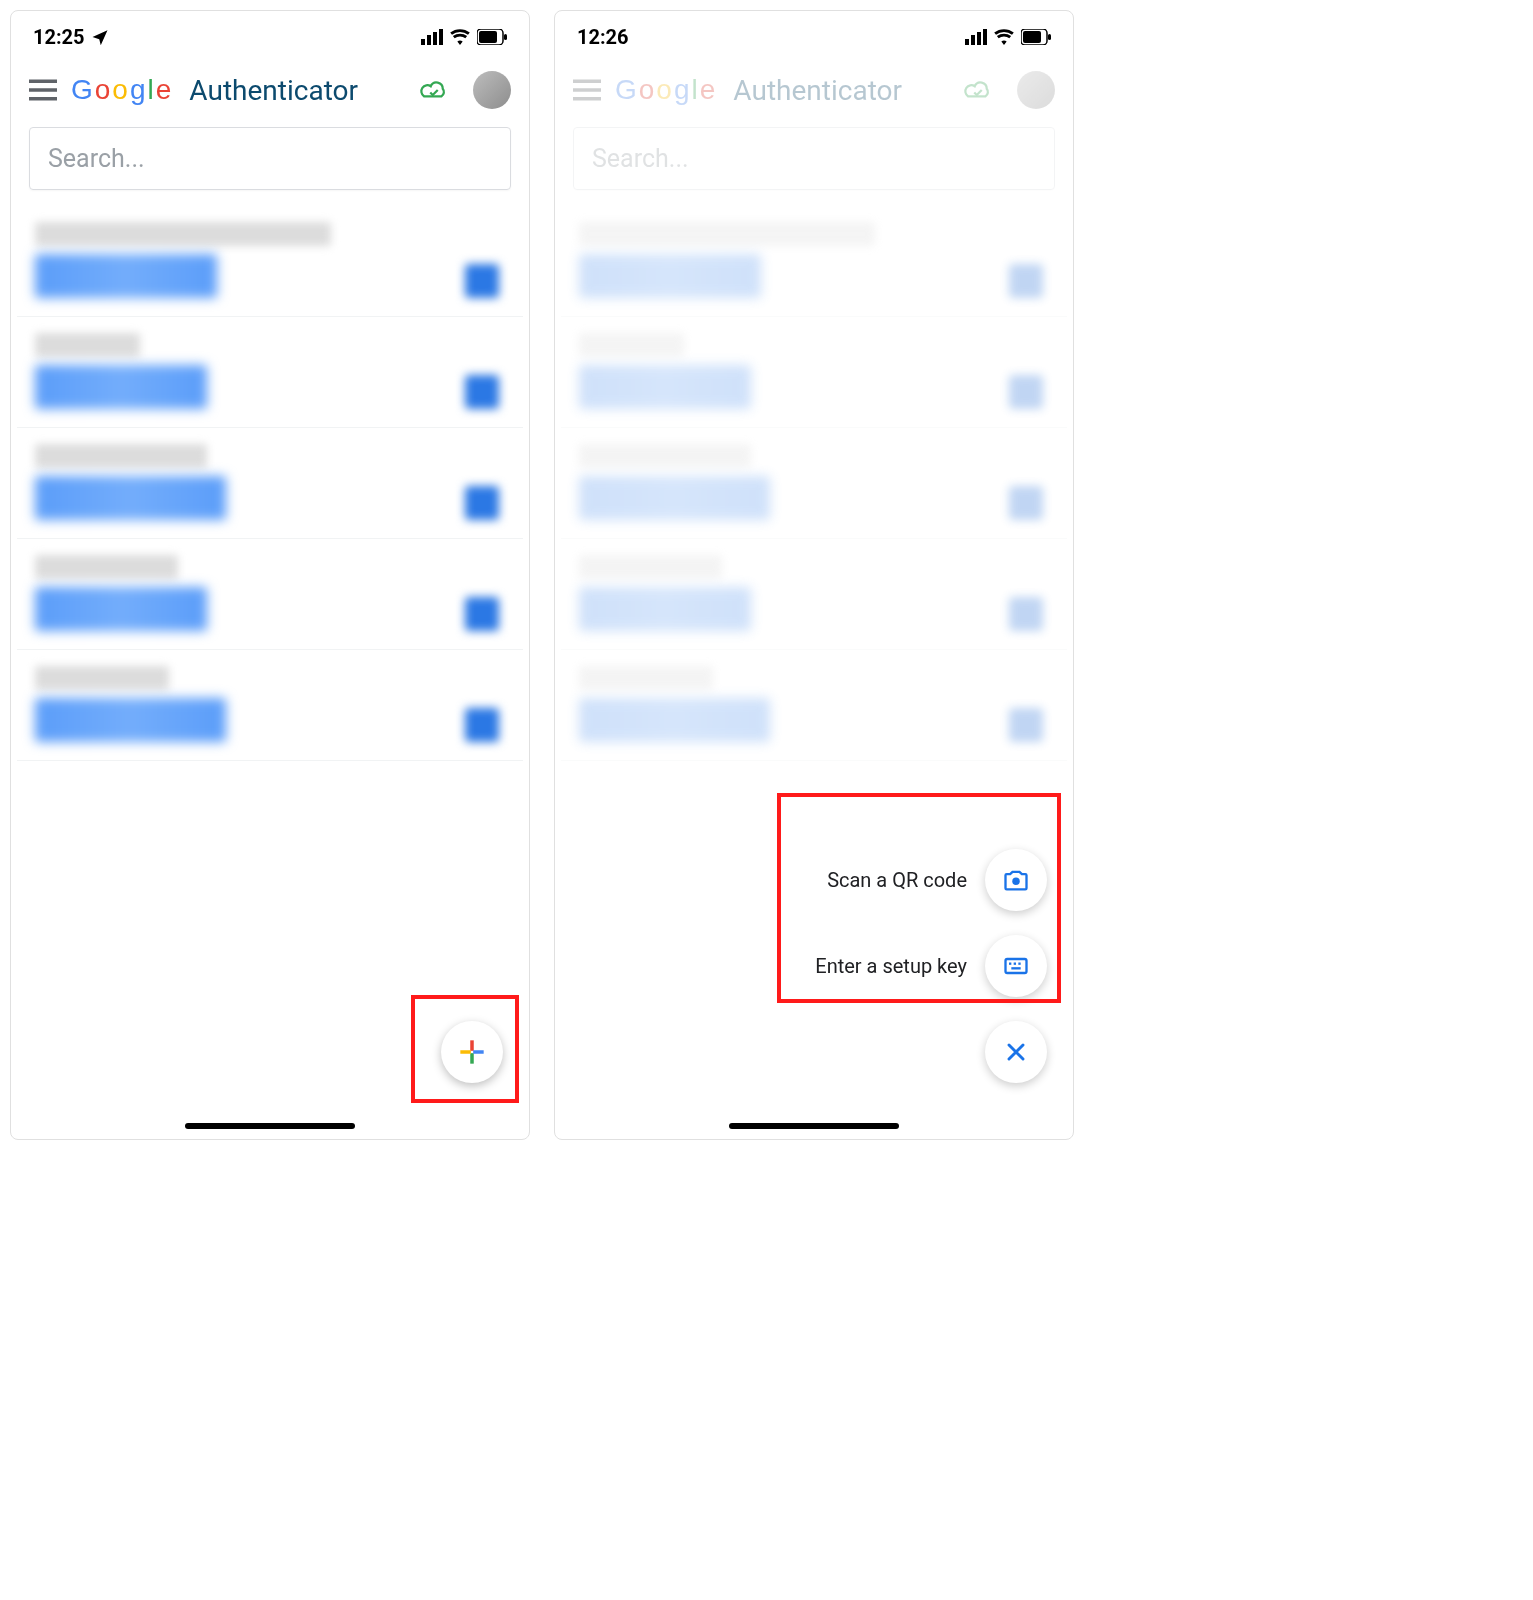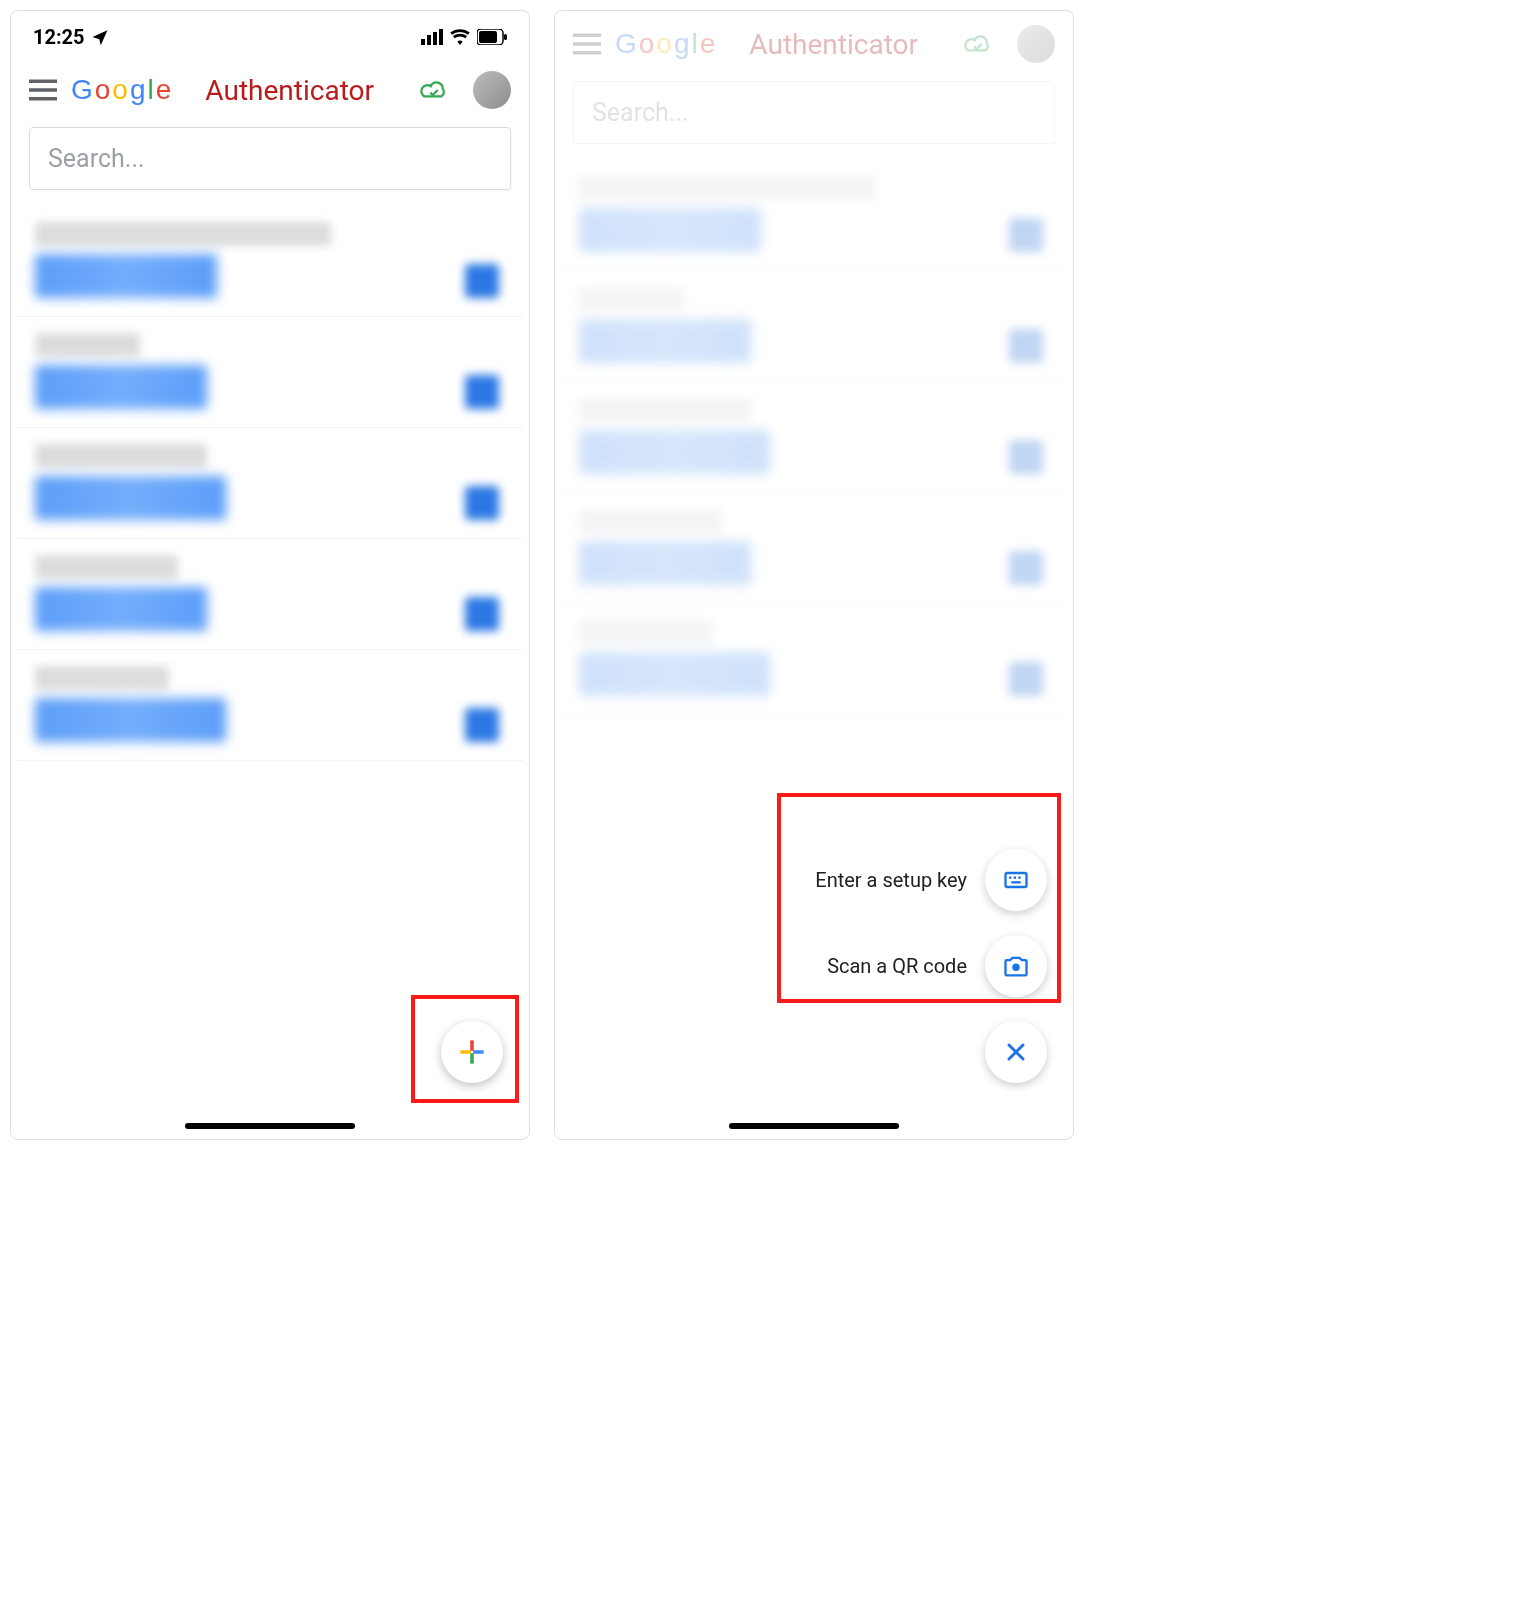--- a/index.html
+++ b/index.html
@@ -6,21 +6,21 @@
 body{background:#fff;font-family:-apple-system,BlinkMacSystemFont,"Segoe UI",Roboto,Arial,sans-serif;display:flex;gap:24px;padding:10px}
 .phone{width:520px;height:1130px;border:1px solid #e0e0e0;border-radius:8px;position:relative;overflow:hidden;background:#fff}
 .statusbar{display:flex;justify-content:space-between;align-items:center;padding:14px 22px 8px;font-size:20px;font-weight:700}
 .sb-left{display:flex;align-items:center;gap:6px}
 .sb-right{display:flex;align-items:center;gap:6px}
 .headerbar{display:flex;align-items:center;padding:14px 18px 14px;gap:14px}
 .menu-icon{width:28px;height:22px}
 .logo-wrap{display:flex;align-items:baseline;gap:2px;font-family:"Product Sans",Arial,sans-serif}
 .logo-g{font-weight:500;font-size:28px}
 .g1{color:#4285F4}.g2{color:#EA4335}.g3{color:#FBBC05}.g4{color:#4285F4}.g5{color:#34A853}.g6{color:#EA4335}
-.app-title{font-size:28px;font-weight:400;color:#b91c1c;margin-left:20px}
+.app-title{font-size:28px;font-weight:400;color:#0c4a6e;margin-left:4px}
 .headerbar-spacer{flex:1}
 .cloud{margin-right:10px}
 .avatar{width:38px;height:38px;border-radius:50%;background:linear-gradient(135deg,#bdbdbd,#8d8d8d);}
 .searchbox{margin:4px 18px 16px;border:1px solid #dadce0;border-radius:4px;padding:16px 18px;color:#9aa0a6;font-size:25px;box-shadow:0 1px 2px rgba(0,0,0,0.04)}
 .list{padding:0 6px}
 .item{padding:16px 14px 18px;border-bottom:1px solid #f1f3f4}
 .item .acct-row{display:flex;justify-content:space-between;align-items:flex-end}
 .blur-label{width:60%;height:24px;background:#dcdcdc;filter:blur(4px);border-radius:3px;margin-bottom:8px;margin-left:4px}
 .blur-label.w1{width:62%}.blur-label.w2{width:22%}.blur-label.w3{width:36%}.blur-label.w4{width:30%}.blur-label.w5{width:28%}
 .blur-code{height:44px;background:linear-gradient(90deg,#5b9df9,#73adfb,#5b9df9);filter:blur(6px);border-radius:3px;margin-left:4px}
@@ -139,20 +139,41 @@
         <rect x="10.5" y="13" width="3" height="9" fill="#34A853"></rect>
         <rect x="2" y="10.5" width="9" height="3" fill="#FBBC05"></rect>
         <rect x="13" y="10.5" width="9" height="3" fill="#4285F4"></rect>
       </svg>
   </div>
   <div class="highlight-box hb1"></div>
   <div class="homebar"></div>
 </div>
 
 <div class="phone phone2">
+  <div class="statusbar">
+    <div class="sb-left">
+        <span>12:26</span>
+      </div>
+    <div class="sb-right">
+      <svg width="22" height="16" viewBox="0 0 22 16">
+          <rect x="0" y="10" width="4" height="6" fill="#000"></rect>
+          <rect x="6" y="6" width="4" height="10" fill="#000"></rect>
+          <rect x="12" y="3" width="4" height="13" fill="#000"></rect>
+          <rect x="18" y="0" width="4" height="16" fill="#000"></rect>
+        </svg>
+      <svg width="22" height="16" viewBox="0 0 24 18">
+          <path d="M12 18l3-4a5 5 0 00-6 0l3 4zM4 8a13 13 0 0116 0l-2 2.5a9.5 9.5 0 00-12 0L4 8zM1 4a18 18 0 0122 0l-2 2.5a14.5 14.5 0 00-18 0L1 4z" fill="#000"></path>
+        </svg>
+      <svg width="30" height="16" viewBox="0 0 30 16">
+          <rect x="0" y="0" width="26" height="16" rx="4" fill="none" stroke="#000" stroke-width="1.5"></rect>
+          <rect x="2" y="2" width="18" height="12" rx="2" fill="#000"></rect>
+          <rect x="27" y="5" width="3" height="6" rx="1.5" fill="#000"></rect>
+        </svg>
+    </div>
+  </div>
 
   <div class="headerbar dim-head">
     <svg class="menu-icon" viewBox="0 0 24 18">
         <rect y="0" width="24" height="3" fill="#5f6368"></rect>
         <rect y="7.5" width="24" height="3" fill="#5f6368"></rect>
         <rect y="15" width="24" height="3" fill="#5f6368"></rect>
       </svg>
     <span class="logo-wrap">
       <span class="logo-g g1">G</span>
         <span class="logo-g g2">o</span>
@@ -203,41 +224,41 @@
         <div class="blur-label w5"></div>
         <div class="acct-row">
           <div class="blur-code c5"></div>
           <div class="blur-dot"></div>
         </div>
       </div>
   </div>
 
   <div class="action-stack">
     <div class="action-row">
+      <span class="action-label">Scan a QR code</span>
+      <div class="action-btn">
+          <svg viewBox="0 0 24 24">
+            <path d="M4 7h3l2-2h6l2 2h3a1 1 0 011 1v11a1 1 0 01-1 1H4a1 1 0 01-1-1V8a1 1 0 011-1z" fill="none" stroke="#1a73e8" stroke-width="2"></path>
+            <circle cx="12" cy="13" r="3.2" fill="#1a73e8"></circle>
+          </svg>
+        </div>
+    </div>
+    <div class="action-row">
       <span class="action-label">Enter a setup key</span>
       <div class="action-btn">
           <svg viewBox="0 0 24 24">
             <rect x="3" y="6" width="18" height="12" rx="1.5" fill="none" stroke="#1a73e8" stroke-width="2"></rect>
             <rect x="6" y="9" width="2" height="2" fill="#1a73e8"></rect>
             <rect x="10" y="9" width="2" height="2" fill="#1a73e8"></rect>
             <rect x="14" y="9" width="2" height="2" fill="#1a73e8"></rect>
             <rect x="8" y="13" width="8" height="2" fill="#1a73e8"></rect>
           </svg>
         </div>
     </div>
     <div class="action-row">
-      <span class="action-label">Scan a QR code</span>
-      <div class="action-btn">
-          <svg viewBox="0 0 24 24">
-            <path d="M4 7h3l2-2h6l2 2h3a1 1 0 011 1v11a1 1 0 01-1 1H4a1 1 0 01-1-1V8a1 1 0 011-1z" fill="none" stroke="#1a73e8" stroke-width="2"></path>
-            <circle cx="12" cy="13" r="3.2" fill="#1a73e8"></circle>
-          </svg>
-        </div>
-    </div>
-    <div class="action-row">
       <div class="action-btn">
           <svg viewBox="0 0 24 24">
             <path d="M6 6l12 12M18 6L6 18" stroke="#1a73e8" stroke-width="2.5" stroke-linecap="round"></path>
           </svg>
         </div>
     </div>
   </div>
   <div class="highlight-box hb2"></div>
   <div class="homebar"></div>
 </div>

